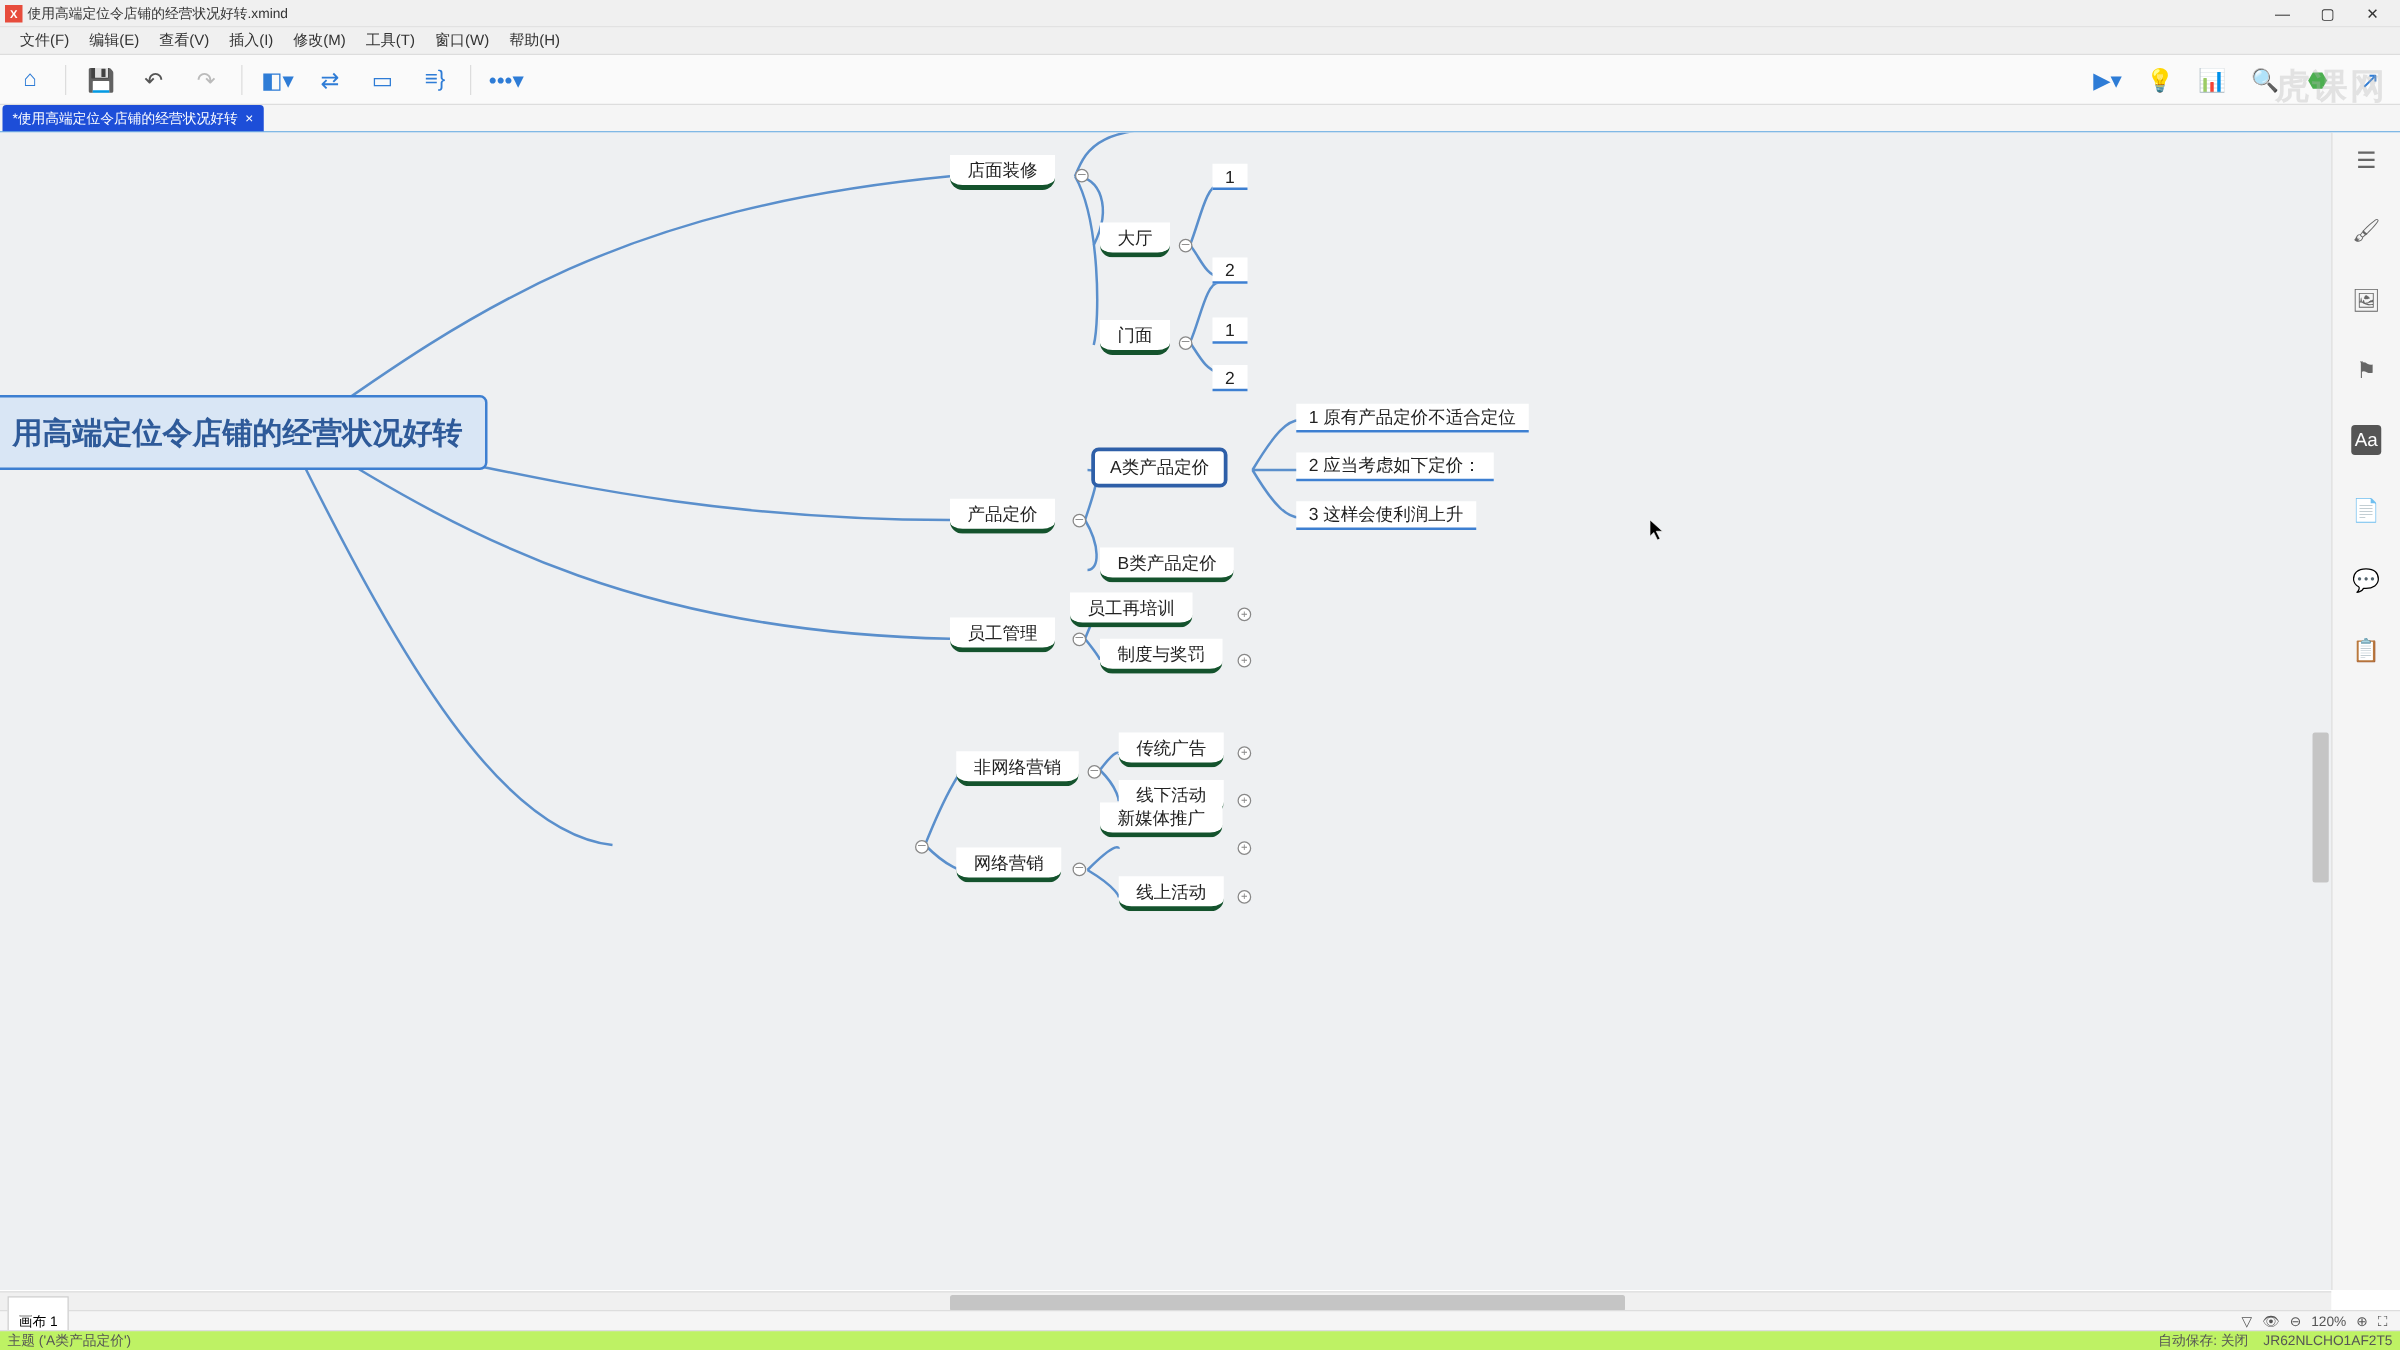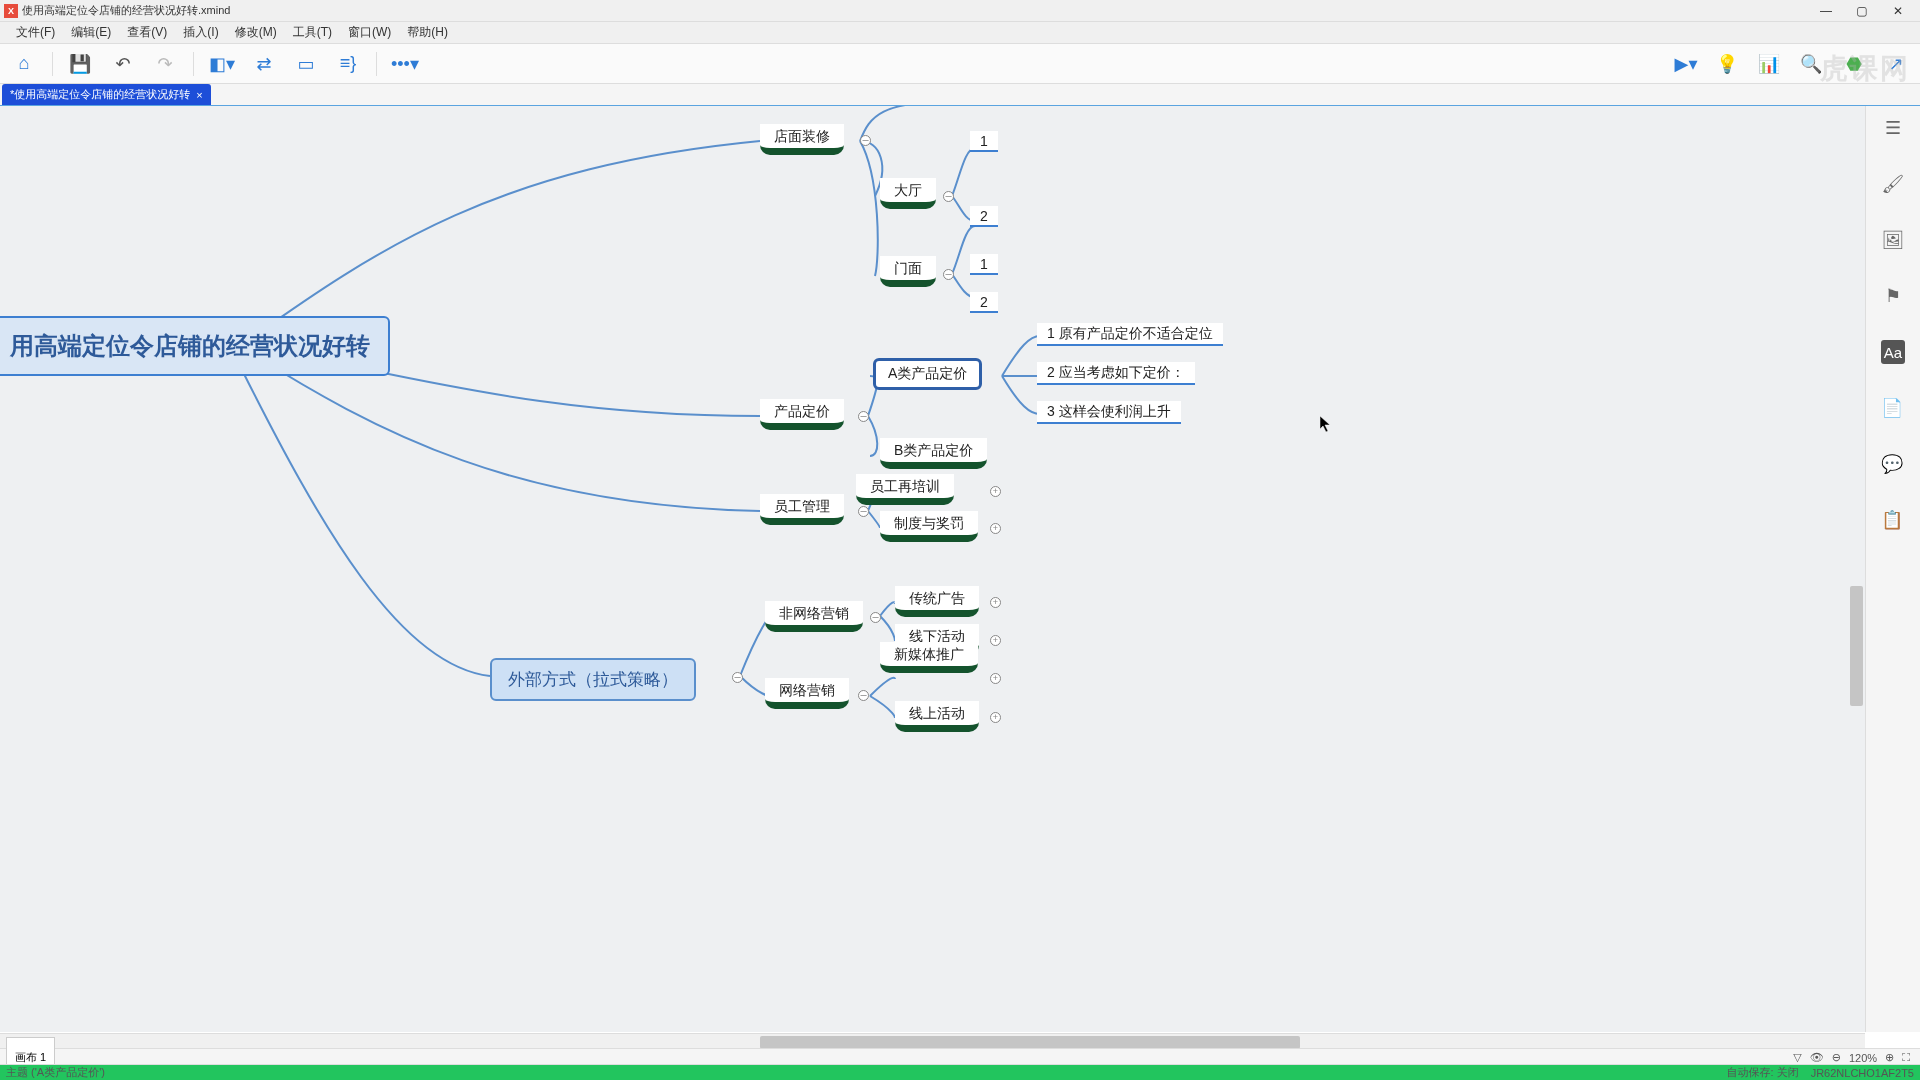--- a/index.html
+++ b/index.html
@@ -13,38 +13,38 @@
 .toolbar{height:40px;background:#fafafa;display:flex;align-items:center;padding:0 10px;border-bottom:1px solid #ddd;gap:14px}
 .toolbar .tbtn{width:28px;height:28px;display:flex;align-items:center;justify-content:center;cursor:pointer;color:#2e7cd6;font-size:18px}
 .toolbar .sep{width:1px;height:24px;background:#ddd}
 .toolbar .rspacer{flex:1}
 .tabbar{height:22px;background:#f5f5f5;display:flex;align-items:flex-end;padding-left:2px;border-bottom:1px solid #5aa4e0}
 .tab{background:#1d4ed8;color:#fff;font-size:11px;padding:3px 8px 3px 8px;border-radius:3px 3px 0 0;display:flex;align-items:center;gap:6px}
 .tab .close{font-size:11px;cursor:pointer}
 .canvas-area{position:absolute;top:106px;left:0;right:55px;bottom:48px;background:#eef0f2;overflow:hidden}
 .node{position:absolute;font-size:14px;color:#222;background:#fff}
 .central{border:2px solid #3d7fd1;background:#d9e6f5;border-radius:6px;font-size:24px;font-weight:bold;color:#2e5a99;padding:12px 18px}
-.branch{border-bottom:7px solid #14532d;border-radius:0 0 10px 10px;padding:4px 14px 2px}
+.branch{border-bottom:4px solid #14532d;border-radius:0 0 10px 10px;padding:4px 14px 2px}
 .subbranch{border:2px solid #5a8fcc;background:#cde0f5;border-radius:6px;font-size:17px;padding:8px 16px;color:#2e5a99}
 .selected{border:3px solid #2e5fa8;border-radius:6px;padding:4px 12px}
 .leaf{border-bottom:2px solid #3d7fd1;padding:2px 10px 1px;font-size:14px}
 .plus{position:absolute;width:11px;height:11px;border:1px solid #888;border-radius:50%;background:#fff;font-size:9px;line-height:9px;text-align:center;color:#888}
 .minus{position:absolute;width:11px;height:11px;border:1px solid #888;border-radius:50%;background:#fff;font-size:11px;line-height:7px;text-align:center;color:#888}
 svg.connector{position:absolute;top:0;left:0;width:100%;height:100%;pointer-events:none}
 .rightpanel{position:absolute;top:106px;right:0;width:55px;bottom:48px;background:#f5f5f5;border-left:1px solid #ddd;display:flex;flex-direction:column;align-items:center;padding-top:10px;gap:32px}
 .rightpanel .ricon{width:24px;height:24px;display:flex;align-items:center;justify-content:center;color:#666;font-size:18px;cursor:pointer}
 .hscroll{position:absolute;bottom:30px;left:0;right:55px;height:17px;background:#f0f0f0;border-top:1px solid #ddd}
 .hscroll .thumb{position:absolute;top:2px;height:13px;background:#c5c5c5;border-radius:2px}
 .vscroll{position:absolute;top:106px;right:55px;width:17px;bottom:48px;background:transparent}
 .vscroll .thumb{position:absolute;right:2px;width:13px;background:#c5c5c5;border-radius:2px}
 .sheetbar{position:absolute;bottom:14px;left:0;right:0;height:18px;background:#f5f5f5;border-top:1px solid #ddd;display:flex;align-items:center;font-size:11px;padding:0 6px}
 .sheetbar .sheettab{background:#fff;padding:12px 8px;border:1px solid #ccc}
 .sheetbar .sp{flex:1}
 .sheetbar .zbtn{padding:0 4px;color:#555;cursor:pointer}
-.statusbar{position:absolute;bottom:0;left:0;right:0;height:16px;background:#22c55e;border-top:1px solid #ddd;display:flex;align-items:center;font-size:11px;color:#555;padding:0 6px}
+.statusbar{position:absolute;bottom:0;left:0;right:0;height:16px;background:#bef264;border-top:1px solid #ddd;display:flex;align-items:center;font-size:11px;color:#555;padding:0 6px}
 .statusbar .sp{flex:1}
 .watermark{position:absolute;top:50px;right:10px;font-size:28px;color:rgba(180,180,180,.35);font-weight:bold;letter-spacing:2px;pointer-events:none}
 .cursor{position:absolute;width:12px;height:16px;pointer-events:none}
 </style>
 </head>
 <body>
 
 <div class="titlebar">
   <div class="icon">X</div>
   <span>使用高端定位令店铺的经营状况好转.xmind</span>
@@ -147,21 +147,20 @@
   <div class="node leaf" style="left:1037px;top:256px">2 应当考虑如下定价：</div>
   <div class="node leaf" style="left:1037px;top:295px">3 这样会使利润上升</div>
 
   <div class="node branch" style="left:760px;top:388px">员工管理</div>
   <div class="minus" style="left:858px;top:400px">–</div>
   <div class="node branch" style="left:856px;top:368px">员工再培训</div>
   <div class="plus" style="left:990px;top:380px">+</div>
   <div class="node branch" style="left:880px;top:405px">制度与奖罚</div>
   <div class="plus" style="left:990px;top:417px">+</div>
 
-  <div class="node subbranch" style="left:490px;top:552px">外部方式（拉式策略）</div>
   <div class="minus" style="left:732px;top:566px">–</div>
 
   <div class="node branch" style="left:765px;top:495px">非网络营销</div>
   <div class="minus" style="left:870px;top:506px">–</div>
   <div class="node branch" style="left:765px;top:572px">网络营销</div>
   <div class="minus" style="left:858px;top:584px">–</div>
 
   <div class="node branch" style="left:895px;top:480px">传统广告</div>
   <div class="plus" style="left:990px;top:491px">+</div>
   <div class="node branch" style="left:895px;top:518px">线下活动</div>

